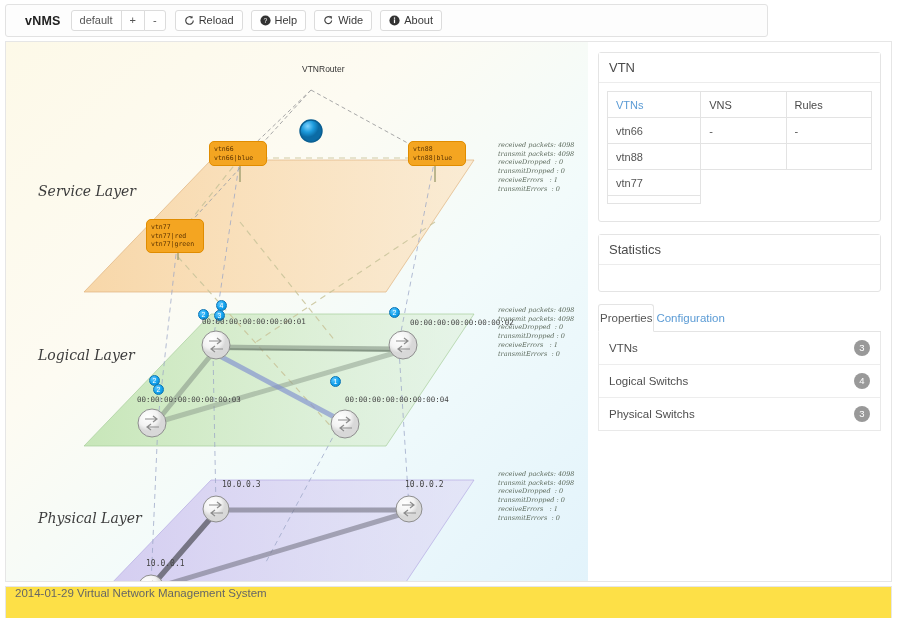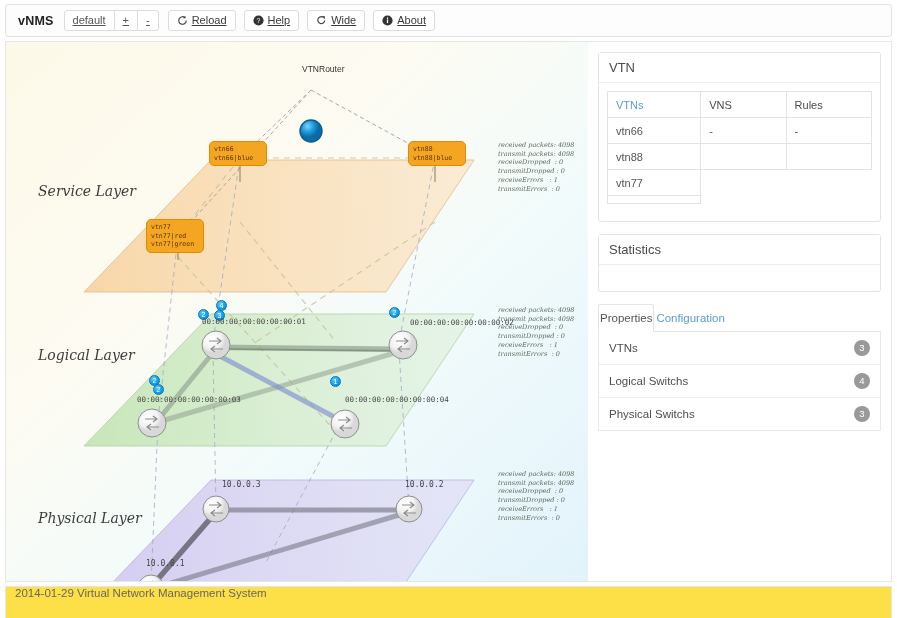--- a/index.html
+++ b/index.html
@@ -16,27 +16,27 @@
   #app {
     position: relative;
     width: 897px; height: 618px;
     background: #ffffff;
   }
 
   
   .toolbar {
     position: absolute;
     left: 5px; top: 4px;
-    width: 887px; height: 33px;
+    width: 763px; height: 33px;
     background: #fdfdfd;
     border: 1px solid #e2e2e2;
     border-radius: 3px;
     display: flex;
     align-items: center;
-    padding-left: 8px;
+    padding-left: 15px;
   }
   .brand {
     font-weight: bold;
     font-size: 12.5px;
     color: #222;
     padding: 0 10px 0 4px;
     letter-spacing: .2px;
   }
   .btn {
     height: 21px;
@@ -45,21 +45,20 @@
     gap: 4px;
     padding: 0 8px;
     margin-right: -1px;
     border: 1px solid #dcdcdc;
     background: #ffffff;
     color: #3a3a3a;
     font-size: 11px;
     line-height: 19px;
     cursor: pointer;
     white-space: nowrap;
-    text-decoration: underline;
   }
   .btn.plain { color: #555; }
   .btn-group { display: inline-flex; margin-right: 10px; }
   .btn-group .btn:first-child { border-radius: 3px 0 0 3px; }
   .btn-group .btn:last-child { border-radius: 0 3px 3px 0; }
   .btn.single { border-radius: 3px; margin-right: 8px; }
   .ico { display: inline-block; width: 11px; height: 11px; position: relative; flex: 0 0 auto; }
   .ico svg { display: block; }
 
   

